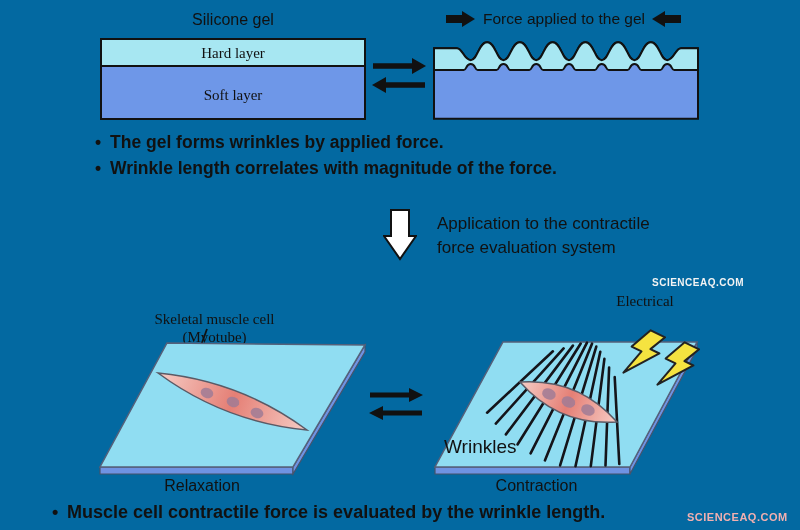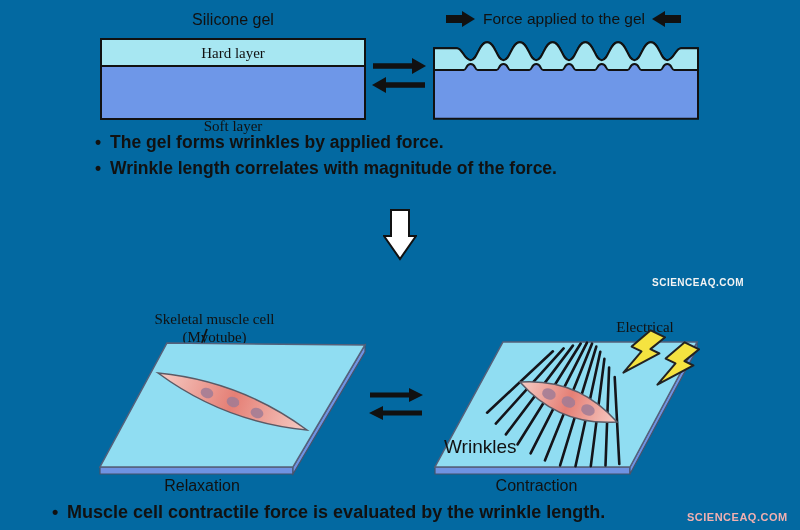--- a/index.html
+++ b/index.html
@@ -27,21 +27,21 @@
 
 <div class="canvas">
 
   <div class="abs center lbl16" style="left:100px;top:10px;width:266px;">Silicone gel</div>
 
   <svg class="abs" style="left:100px;top:38px;" width="266" height="82" viewBox="0 0 266 82">
     <rect x="1" y="28" width="264" height="53" stroke="#111" stroke-width="2" fill="#6e97e8"></rect>
     <rect x="1" y="1" width="264" height="27" stroke="#111" stroke-width="2" fill="#a7e7f2"></rect>
   </svg>
   <div class="abs center lbl" style="left:100px;top:44px;width:266px;">Hard layer</div>
-  <div class="abs center lbl" style="left:100px;top:86px;width:266px;margin-top:31px;">Soft layer</div>
+  <div class="abs center lbl" style="left:100px;top:86px;width:266px;">Soft layer</div>
 
   <svg class="abs" style="left:371px;top:56px;" width="56" height="40" viewBox="0 0 56 40">
     <line x1="2" y1="10" x2="41" y2="10" stroke="#111" stroke-width="5.5"></line>
     <polygon points="41,2 55,10 41,18" fill="#111"></polygon>
     <line x1="54" y1="29" x2="15" y2="29" stroke="#111" stroke-width="5.5"></line>
     <polygon points="15,21 1,29 15,37" fill="#111"></polygon>
   </svg>
 
   <div class="abs force-row" style="left:430px;top:10px;">
     <svg width="30" height="16" viewBox="0 0 30 16">
@@ -65,20 +65,24 @@
     </div>
     <div class="bullet-row">
       <span class="mark">•</span>
       <span>Wrinkle length correlates with magnitude of the force.</span>
     </div>
   </div>
 
   <svg class="abs" style="left:383px;top:209px;" width="34" height="52" viewBox="0 0 34 52">
     <polygon points="8,1 26,1 26,27 33,27 17,50 1,27 8,27" fill="#ffffff" stroke="#111" stroke-width="2" stroke-linejoin="miter"></polygon>
   </svg>
+  <div class="abs app-text" style="left:437px;top:212px;">
+    <div>Application to the contractile</div>
+    <div>force evaluation system</div>
+  </div>
 
   <div class="abs center lbl" style="left:112px;top:290px;width:205px;margin-top:20px;">
     <div>Skeletal muscle cell</div>
     <div>(Myotube)</div>
   </div>
   <svg class="abs" style="left:180px;top:327px;" width="36" height="46" viewBox="0 0 36 46">
     <line x1="27" y1="2" x2="16" y2="32" stroke="#111" stroke-width="1.8"></line>
     <polygon points="13,40 12.6,30 19.6,32.6" fill="#111"></polygon>
   </svg>
 
@@ -100,21 +104,21 @@
   </svg>
   <div class="abs center lbl16" style="left:128px;top:476px;width:148px;">Relaxation</div>
 
   <svg class="abs" style="left:368px;top:387px;" width="56" height="36" viewBox="0 0 56 36">
     <line x1="2" y1="8" x2="41" y2="8" stroke="#111" stroke-width="5"></line>
     <polygon points="41,1 55,8 41,15" fill="#111"></polygon>
     <line x1="54" y1="26" x2="15" y2="26" stroke="#111" stroke-width="5"></line>
     <polygon points="15,19 1,26 15,33" fill="#111"></polygon>
   </svg>
 
-  <div class="abs center lbl" style="left:586px;top:292px;width:118px;margin-top:26px;">
+  <div class="abs center lbl" style="left:586px;top:292px;width:118px;">
     <div>Electrical</div>
   </div>
 
   <svg class="abs" style="left:428px;top:336px;" width="272" height="140" viewBox="0 0 272 140">
     <defs>
       <linearGradient id="cellGrad2" gradientUnits="userSpaceOnUse" x1="92" y1="46" x2="189" y2="86">
         <stop offset="0" stop-color="#f6cdc6"></stop>
         <stop offset="0.5" stop-color="#e57f75"></stop>
         <stop offset="1" stop-color="#f6cdc6"></stop>
       </linearGradient>

